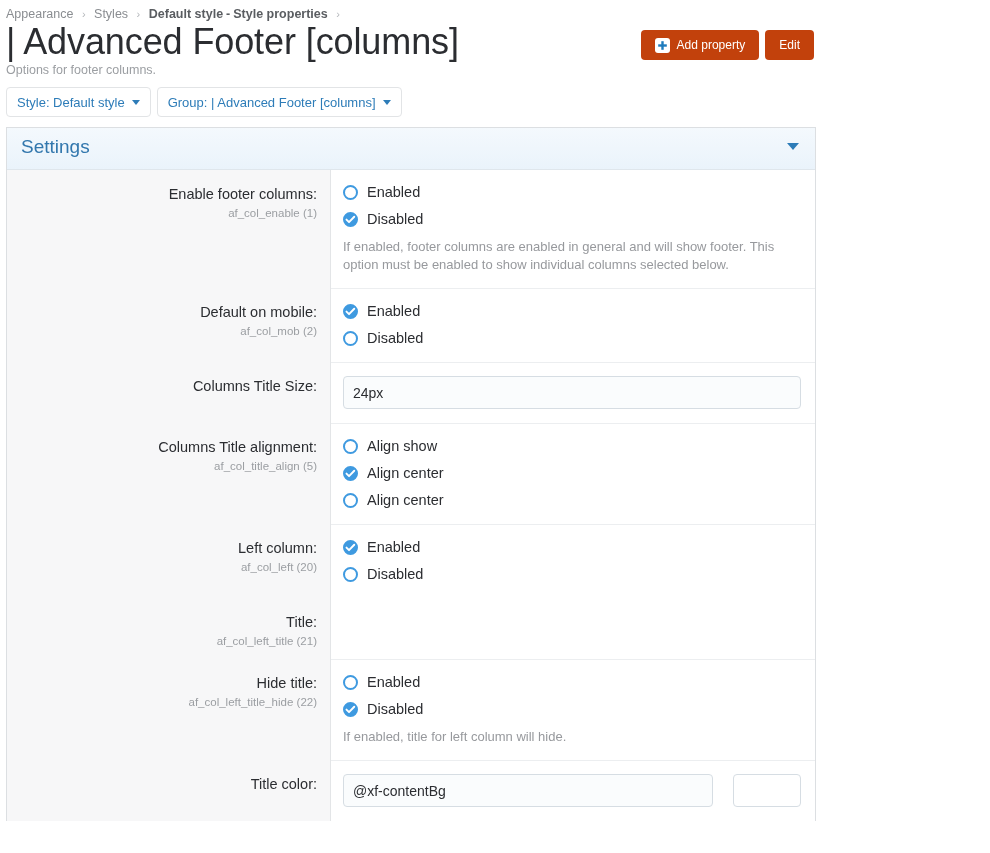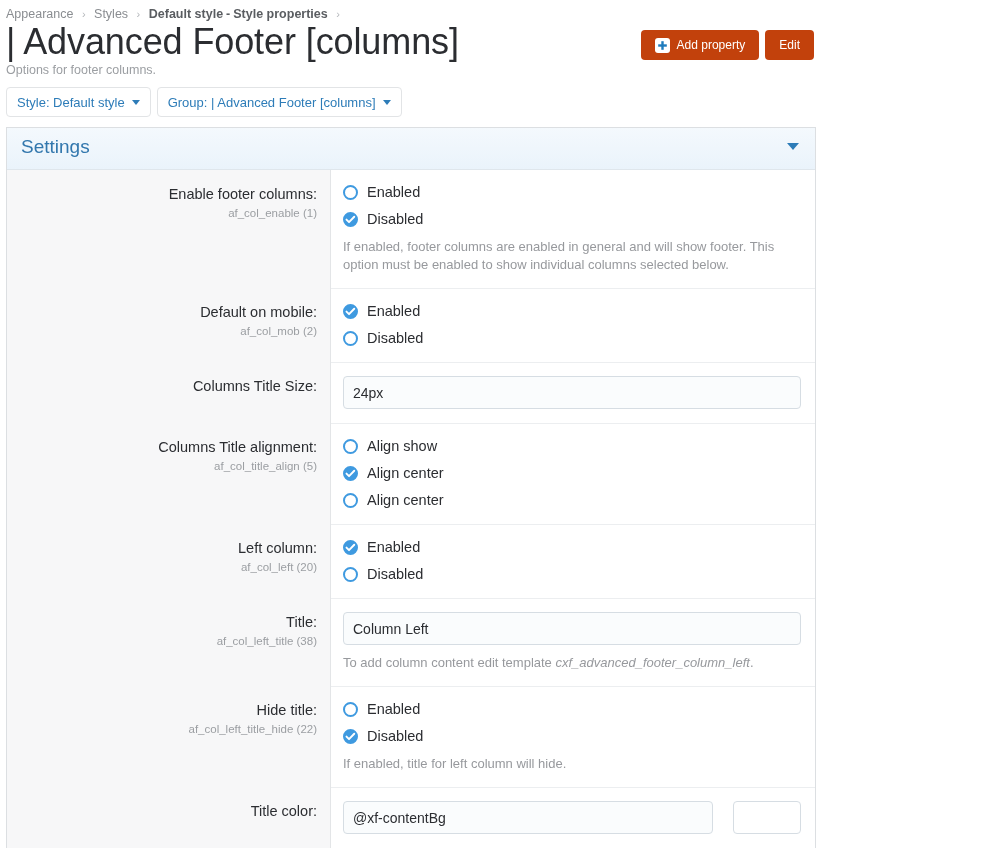--- a/index.html
+++ b/index.html
@@ -380,25 +380,21 @@
             </label>
             <label class="radio-opt">
               <span class="radio-mark off"></span>
               <span class="radio-label">Disabled</span>
             </label>
           </div>
         </div>
         <div class="row">
           <div class="row-label">
             <div class="lbl-title">Title:</div>
-            <div class="lbl-code">af_col_left_title (38)</div>
-          </div>
-          <div class="row-field">
-            <input class="txt-input" type="text" value="Column Left" style="">
-            <div class="help"><span>To add column content edit template </span><em>cxf_advanced_footer_column_left</em><span>.</span></div>
+            <div class="lbl-code">af_col_left_title (21)</div>
           </div>
         </div>
         <div class="row">
           <div class="row-label">
             <div class="lbl-title">Hide title:</div>
             <div class="lbl-code">af_col_left_title_hide (22)</div>
           </div>
           <div class="row-field">
             <label class="radio-opt">
               <span class="radio-mark off"></span>

